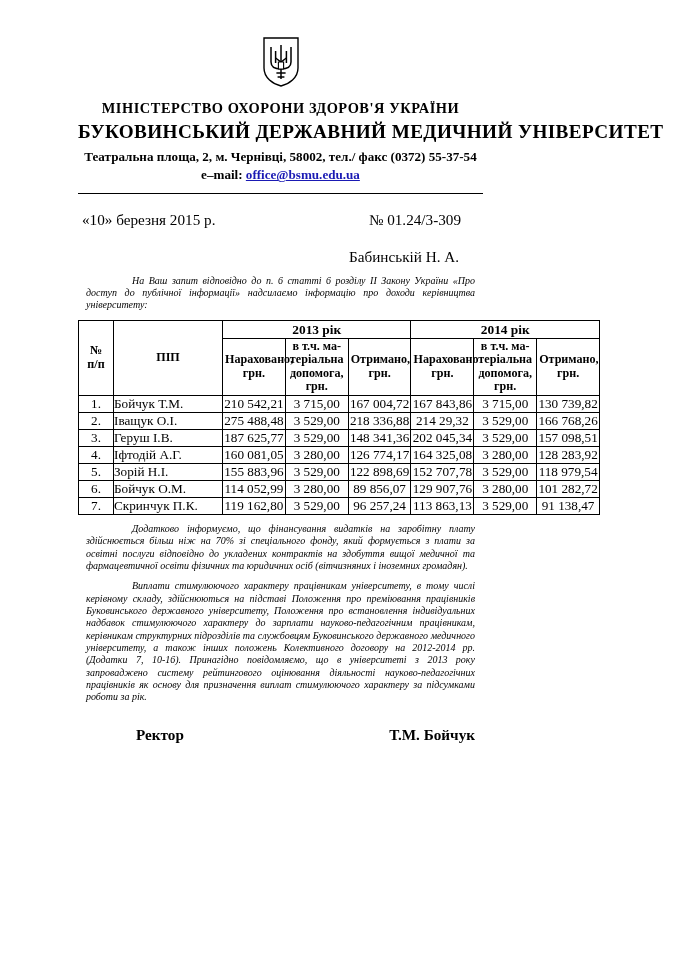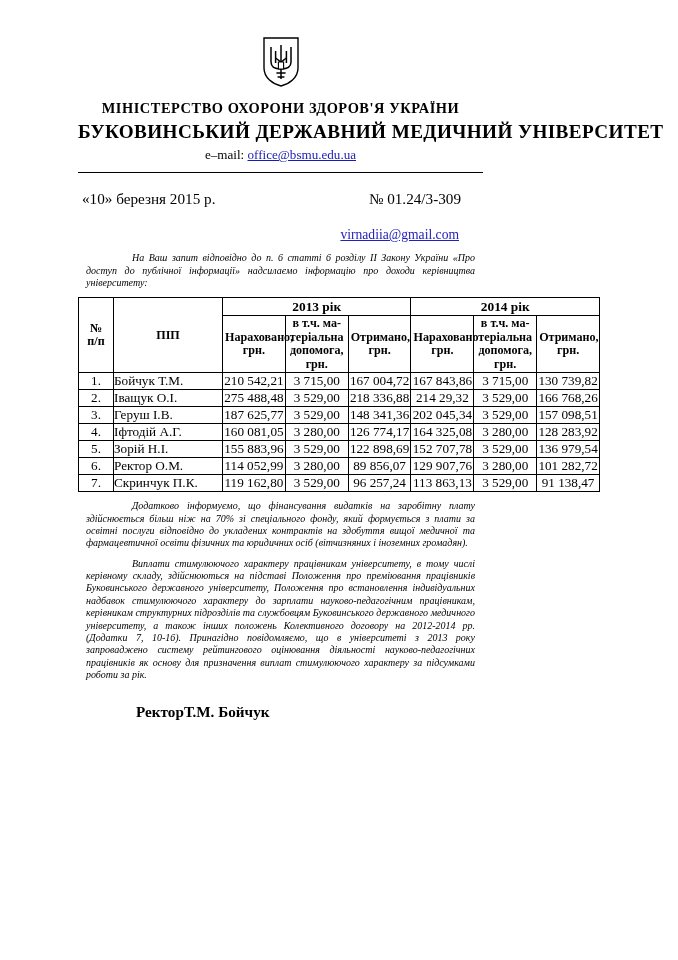--- a/index.html
+++ b/index.html
@@ -56,21 +56,21 @@
     white-space: nowrap;
   }
   .lh-address {
     font-size: 13.1px;
     font-weight: bold;
     margin-top: 4px;
     line-height: 1.25;
   }
   .lh-email {
     font-size: 13.1px;
-    font-weight: normal;
+    font-weight: bold;
     margin-top: 2px;
     line-height: 1.25;
   }
   .lh-email .mail-link {
     color: #1a1ab4;
     text-decoration: underline;
   }
   .rule {
     border: none;
     border-top: 1.6px solid #000;
@@ -156,20 +156,21 @@
   td.c-val {
     text-align: center;
     font-size: 13.2px;
     padding: 1px 3px 2px 3px;
   }
   .yr-head { font-size: 13.4px; }
 
   
   .signature {
     display: flex;
+    justify-content: space-between;
     margin-top: 22px;
     font-size: 15.2px;
     font-weight: bold;
   }
   .sig-role { padding-left: 58px; }
   .sig-name { padding-right: 8px; }
 
   .typist {
     margin-top: 31px;
     font-size: 9.2px;
@@ -195,31 +196,32 @@
         <path d="M14.4 37 L23.6 37"></path>
         <path d="M15.6 41 L22.4 41"></path>
       </g>
       <path d="M16.4 26 L21.6 26 L21.6 33 L16.4 33 Z" fill="#ffffff" stroke="#000000" stroke-width="1.1"></path>
     </svg>
   </div>
 
   <div class="letterhead">
     <div class="lh-ministry">МІНІСТЕРСТВО ОХОРОНИ ЗДОРОВ'Я УКРАЇНИ</div>
     <div class="lh-university">БУКОВИНСЬКИЙ ДЕРЖАВНИЙ МЕДИЧНИЙ УНІВЕРСИТЕТ</div>
+    <div class="lh-address">Театральна площа, 2, м. Чернівці, 58002,  тел./ факс (0372) 55-37-54</div>
     <div class="lh-email"><span>e–mail: </span><span class="mail-link">office@bsmu.edu.ua</span></div>
   </div>
   <hr class="rule">
 
   <div class="meta-row">
     <span class="meta-date">«10» березня 2015 р.</span>
     <span class="meta-ref">№ 01.24/3-309</span>
   </div>
 
   <div class="addressee">
-    <div class="addr-email">virnadiia@gmail.com</div>
+    <div>Бабинській Н. А.</div>
   </div>
 
   <p class="body-par par-intro">На Ваш запит відповідно до п. 6 статті 6 розділу ІІ Закону України «Про доступ до публічної інформації» надсилаємо інформацію про доходи керівництва університету:</p>
 
   <table class="income-table">
     <thead>
       <tr>
         <th class="th-num" rowspan="2">
           <div>№</div>
           <div>п/п</div>
@@ -279,25 +281,25 @@
           <td class="c-val">128 283,92</td>
         </tr>
         <tr>
           <td class="c-num">5.</td>
           <td class="c-name">Зорій Н.І.</td>
           <td class="c-val">155 883,96</td>
           <td class="c-val">3 529,00</td>
           <td class="c-val">122 898,69</td>
           <td class="c-val">152 707,78</td>
           <td class="c-val">3 529,00</td>
-          <td class="c-val">136 979,54</td>
+          <td class="c-val">118 979,54</td>
         </tr>
         <tr>
           <td class="c-num">6.</td>
-          <td class="c-name">Ректор О.М.</td>
+          <td class="c-name">Бойчук О.М.</td>
           <td class="c-val">114 052,99</td>
           <td class="c-val">3 280,00</td>
           <td class="c-val">89 856,07</td>
           <td class="c-val">129 907,76</td>
           <td class="c-val">3 280,00</td>
           <td class="c-val">101 282,72</td>
         </tr>
         <tr>
           <td class="c-num">7.</td>
           <td class="c-name">Скринчук П.К.</td>

